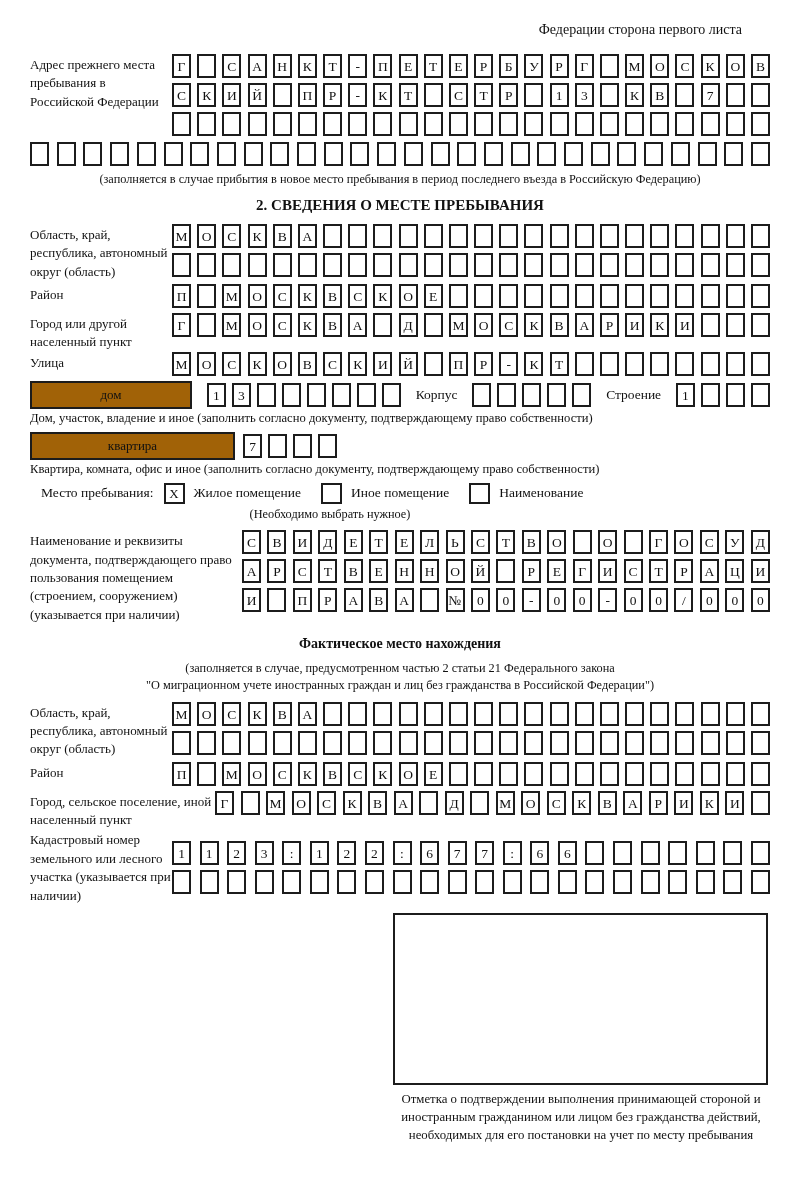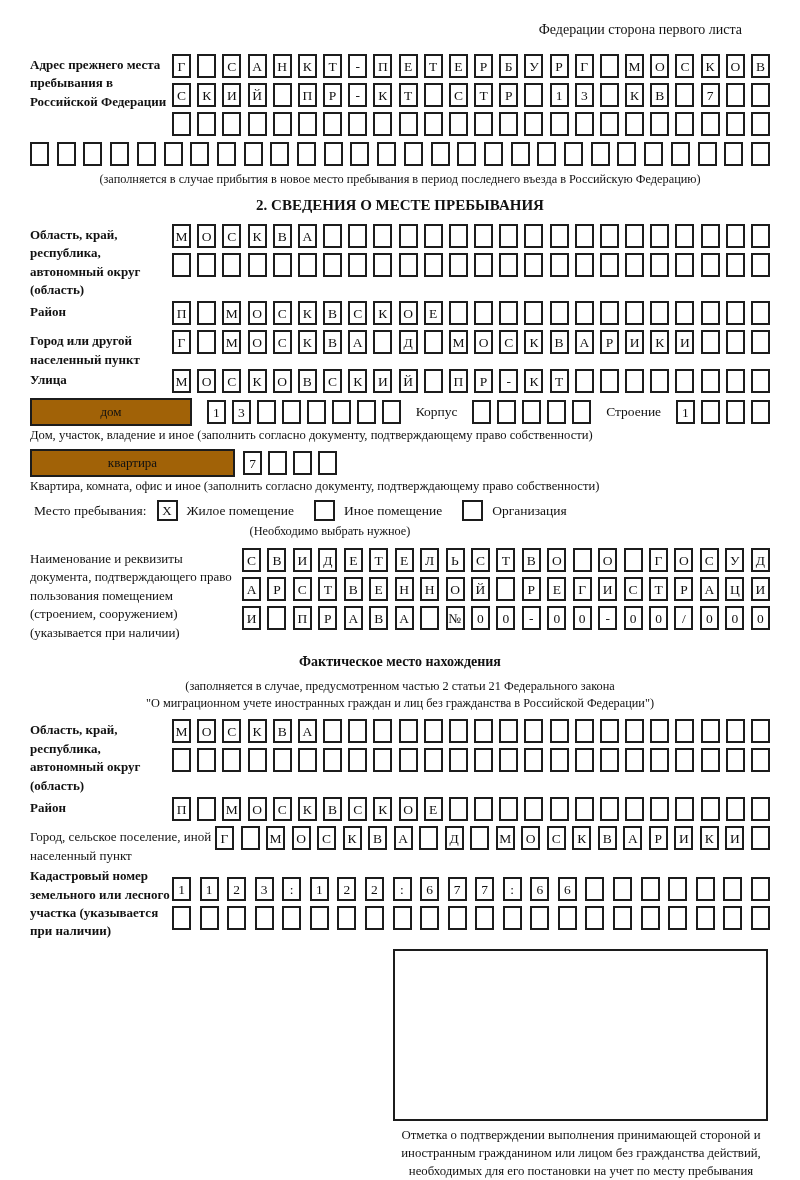--- a/index.html
+++ b/index.html
@@ -11,21 +11,21 @@
   }
   .page { padding:12px 30px 0 30px; }
 
   .hdr { text-align:right; padding:10px 28px 0 0; font-size:14px; }
 
   .flexrow { display:flex; align-items:flex-start; }
   .grow { flex:1; min-width:0; }
   .rows { flex:1; }
 
   .lbl { font-size:13px; line-height:1.42; padding-top:2px; }
-  .w142 { width:142px; flex:none;font-weight:bold; }
+  .w142 { width:142px; flex:none; }
   .w212 { width:212px; flex:none; }
   .w185 { width:185px; flex:none; }
 
   .cellrow { display:flex; justify-content:space-between; margin-bottom:5px; }
   .cell {
     width:19px; height:24px; flex:none;
     border:2px solid #1c1c1c; background:#fff;
     font-size:13.5px; line-height:22px; text-align:center;
   }
   .cellgroup { display:flex; gap:6px; }
@@ -45,21 +45,21 @@
     height:28px; border:2px solid #1c1c1c; background:#a16207;
     font-size:13px; line-height:24px; text-align:center; flex:none;
   }
   .w160 { width:162px; }
   .w205 { width:205px; }
   .domrow { justify-content:space-between; align-items:center; margin-bottom:2px; }
   .inline-lbl { font-size:13.5px; line-height:28px; flex:none; }
   .kvrow { margin-bottom:2px; align-items:center; }
   .kvrow .cellgroup { margin-left:8px; }
 
-  .mesto { align-items:center; margin:6px 0 2px 4px; }
+  .mesto { align-items:center; margin:6px 0 2px 11px; }
   .mesto-lbl { font-size:13.5px; margin-right:10px; }
   .checkbox {
     width:21px; height:21px; flex:none; border:2px solid #1c1c1c;
     font-size:13px; line-height:18px; text-align:center;
   }
   .opt-lbl { font-size:13.5px; margin:0 20px 0 9px; }
   .mesto-note { margin:0 0 8px 150px; width:300px; }
 
   .docblock { margin-top:4px; }
 
@@ -385,21 +385,21 @@
   </div>
   <div class="caption">Квартира, комната, офис и иное (заполнить согласно документу, подтверждающему право собственности)</div>
 
   <div class="flexrow mesto">
     <div class="mesto-lbl">Место пребывания:</div>
     <span class="checkbox">X</span>
     <span class="opt-lbl">Жилое помещение</span>
     <span class="checkbox"></span>
     <span class="opt-lbl">Иное помещение</span>
     <span class="checkbox"></span>
-    <span class="opt-lbl">Организация</span>
+    <span class="opt-lbl">Наименование</span>
   </div>
   <div class="note mesto-note">(Необходимо выбрать нужное)</div>
 
   <div class="flexrow docblock">
     <div class="lbl w212">Наименование и реквизиты документа, подтверждающего право пользования помещением (строением, сооружением) (указывается при наличии)</div>
     <div class="rows">
       <div class="cellrow">
           <span class="cell">С</span>
           <span class="cell">В</span>
           <span class="cell">И</span>

